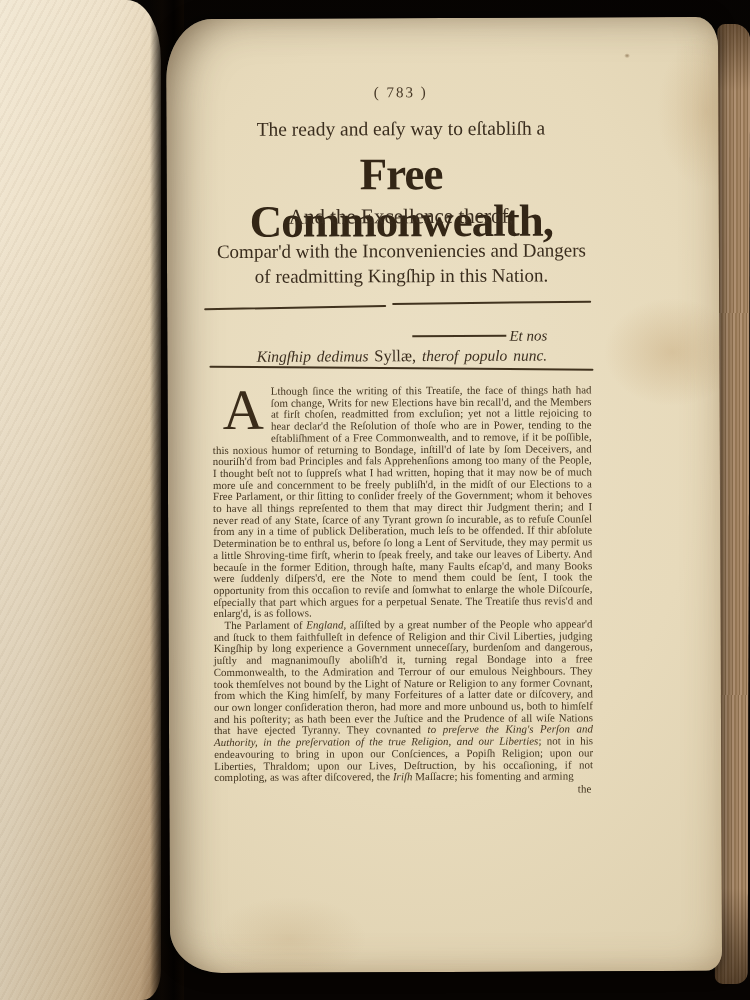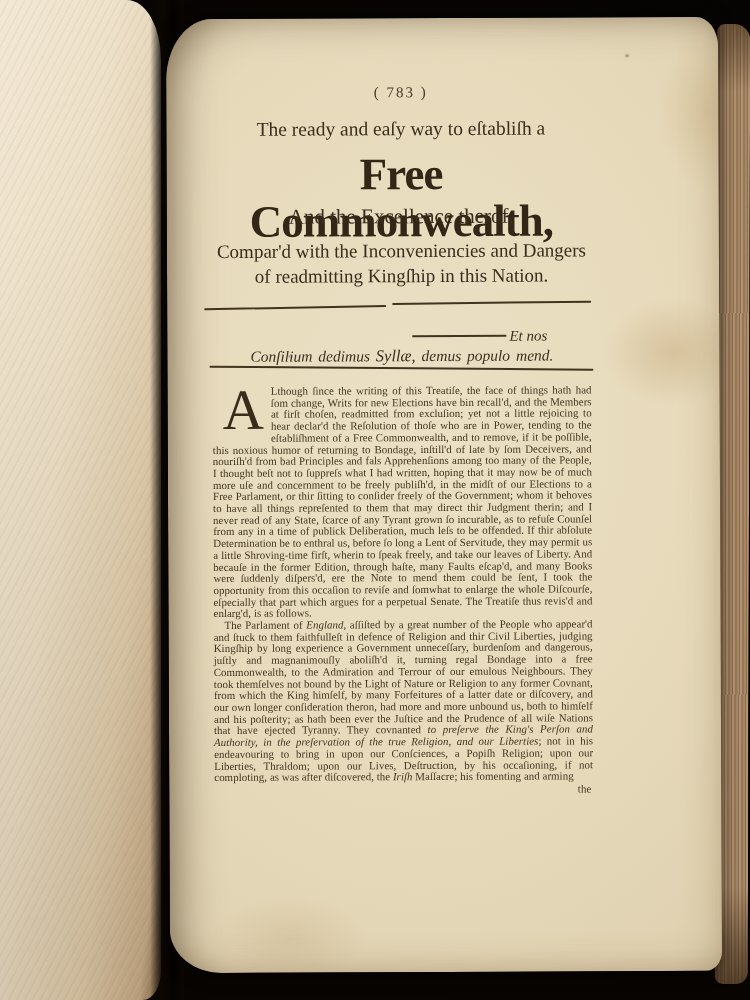--- a/index.html
+++ b/index.html
@@ -102,21 +102,21 @@
     font-size: 15px; font-style: italic; color: #3c2f20;
   }
   .epigraph-dash {
     display: inline-block; width: 94px; height: 2px;
     background: #41331f; margin-right: 3px; vertical-align: 4px;
   }
   .epigraph-line2 {
     top: 328px; text-align: center;
     font-size: 15.5px; font-style: normal; color: #3c2f20; word-spacing: 2px;
   }
-  .epigraph-line2 .seg-roman { font-size: 16.5px; font-style: italic; }
+  .epigraph-line2 .seg-roman { font-size: 16.5px; }
 
   .body-text {
     top: 367px; text-align: justify;
     font-size: 10.9px; line-height: 11.7px;
     color: #42341f; letter-spacing: 0.05px;
   }
   .body-text p { margin: 0; }
   .dropcap {
     float: left; font-size: 57px; line-height: 44px; height: 45px;
     padding: 2px 7px 0 10px; color: #3a2c1a;
@@ -153,21 +153,21 @@
         <span>Compar'd with the Inconveniencies and Dangers</span><br>
         <span>of readmitting Kingſhip in this Nation.</span>
       </div>
 
       <div class="rule r1a"></div>
       <div class="rule r1b"></div>
 
       <div class="epigraph-line1">
         <span class="epigraph-dash"></span><span>Et nos</span>
       </div>
-      <div class="epigraph-line2"><span class="it">Conſilium dedimus </span><span class="seg-roman">Syllæ,</span><span class="it"> demus populo mend.</span></div>
+      <div class="epigraph-line2"><span class="it">Kingſhip dedimus </span><span class="seg-roman">Syllæ,</span><span class="it"> therof populo nunc.</span></div>
 
       <div class="rule r2"></div>
 
       <div class="body-text">
         <p class="para-1"><span class="dropcap">A</span><span><span class="seg-roman">Lthough ſince the writing of this Treatiſe, the face of things hath had ſom change, Writs for new Elections have bin recall'd, and the Members at firſt choſen, readmitted from excluſion; yet not a little rejoicing to hear declar'd the Reſolution of thoſe who are in Power, tending to the eſtabliſhment of a Free Commonwealth, and to remove, if it be poſſible, this noxious humor of returning to Bondage, inſtill'd of late by ſom Deceivers, and nouriſh'd from bad Principles and fals Apprehenſions among too many of the People, I thought beſt not to ſuppreſs what I had written, hoping that it may now be of much more uſe and concernment to be freely publiſh'd, in the midſt of our Elections to a Free Parlament, or thir ſitting to conſider freely of the Government; whom it behoves to have all things repreſented to them that may direct thir Judgment therin; and I never read of any State, ſcarce of any Tyrant grown ſo incurable, as to refuſe Counſel from any in a time of publick Deliberation, much leſs to be offended.  If thir abſolute Determination be to enthral us, before ſo long a Lent of Servitude, they may permit us a little Shroving-time firſt, wherin to ſpeak freely, and take our leaves of Liberty.  And becauſe in the former Edition, through haſte, many Faults eſcap'd, and many Books were ſuddenly diſpers'd, ere the Note to mend them could be ſent, I took the opportunity from this occaſion to reviſe and ſomwhat to enlarge the whole Diſcourſe, eſpecially that part which argues for a perpetual Senate.  The Treatiſe thus revis'd and enlarg'd, is as follows.</span></span></p>
         <p class="para-2"><span class="seg-roman">The Parlament of </span><span class="it">England</span><span class="seg-roman">, aſſiſted by a great number of the People who appear'd and ſtuck to them faithfulleſt in defence of Religion and thir Civil Liberties, judging Kingſhip by long experience a Government unneceſſary, burdenſom and dangerous, juſtly and magnanimouſly aboliſh'd it, turning regal Bondage into a free Commonwealth, to the Admiration and Terrour of our emulous Neighbours.  They took themſelves not bound by the Light of Nature or Religion to any former Covnant, from which the King himſelf, by many Forfeitures of a latter date or diſcovery, and our own longer conſideration theron, had more and more unbound us, both to himſelf and his poſterity; as hath been ever the Juſtice and the Prudence of all wiſe Nations that have ejected Tyranny.  They covnanted </span><span class="it">to preſerve the King's Perſon and Authority, in the preſervation of the true Religion, and our Liberties</span><span class="seg-roman">; not in his endeavouring to bring in upon our Conſciences, a Popiſh Religion; upon our Liberties, Thraldom; upon our Lives, Deſtruction, by his occaſioning, if not comploting, as was after diſcovered, the </span><span class="it">Iriſh</span><span class="seg-roman"> Maſſacre; his fomenting and arming</span></p>
         <div class="catchword">the</div>
       </div>
 
     </div>

